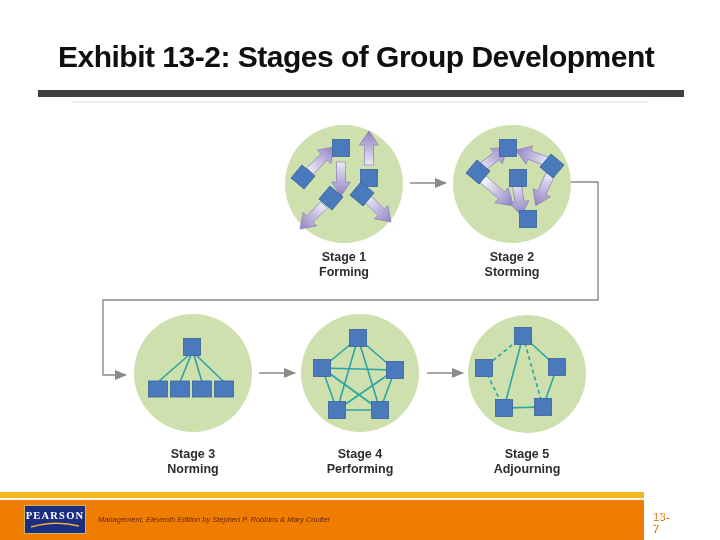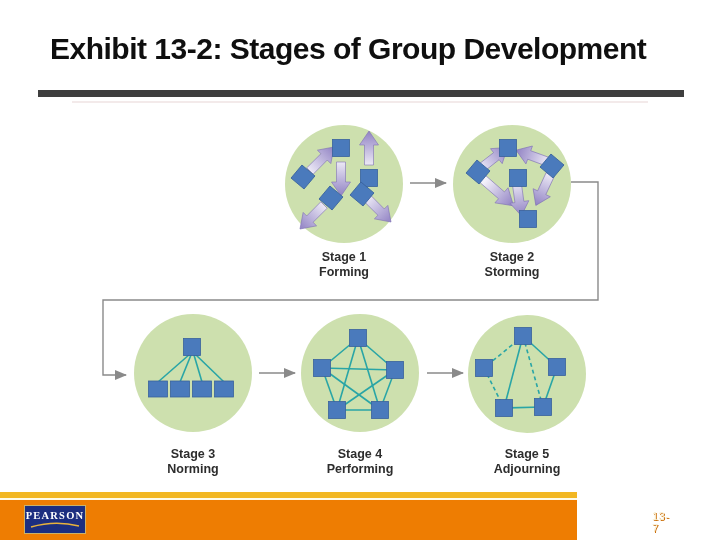--- a/index.html
+++ b/index.html
@@ -1,30 +1,30 @@
 <!DOCTYPE html>
 <html><head>
 <meta charset="utf-8">
 <style>
   html,body{margin:0;padding:0;}
   body{
     width:720px;height:540px;position:relative;background:#ffffff;
     font-family:"Liberation Sans",sans-serif;overflow:hidden;
   }
   .slide-title{
-    position:absolute;left:42px;top:24px;margin:8px;
+    position:absolute;left:42px;top:24px;margin:16px;
     font-size:30px;font-weight:700;color:#0f0f0f;letter-spacing:-0.5px;
     font-family:"Liberation Sans",sans-serif;white-space:nowrap;
   }
   .divider-dark{position:absolute;left:38px;top:90px;width:646px;height:7px;background:#3e3e3e;}
   .divider-light{position:absolute;left:72px;top:101px;width:576px;height:2px;background:#f3eaea;}
   svg.diagram{position:absolute;left:0;top:0;width:720px;height:540px;}
   .stage-label{font:700 12.5px "Liberation Sans",sans-serif;fill:#2d2d2d;}
 
-  footer{position:absolute;left:0;top:492px;width:577px;height:48px;}
+  footer{position:absolute;left:0;top:492px;width:644px;height:48px;}
   .gold-bar{height:6px;background:#f2b722;}
   .white-line{height:2px;background:#fffbe8;}
   .orange-band{position:relative;height:40px;background:#ee7d02;}
   .pearson-logo{
     position:absolute;left:24px;top:5px;width:62px;height:29px;
     background:#1c2e80;border:1px solid #c9b26a;box-sizing:border-box;
     display:flex;flex-direction:column;align-items:center;justify-content:center;
   }
   .pearson-logo .logo-text{
     color:#ffffff;font-family:"Liberation Serif",serif;font-weight:700;
@@ -166,15 +166,16 @@
 <footer>
   <div class="gold-bar"></div>
   <div class="white-line"></div>
   <div class="orange-band">
     <div class="pearson-logo">
       <span class="logo-text">PEARSON</span>
       <svg width="54" height="8" viewBox="0 0 54 8">
         <path d="M3 6 Q27 -1 51 5" fill="none" stroke="#e8b33c" stroke-width="1.4"></path>
       </svg>
     </div>
+    <span class="credit">Management, Eleventh Edition by Stephen P. Robbins &amp; Mary Coulter</span>
     <span class="page-num">13-7</span>
   </div>
 </footer>
 
 </body></html>

